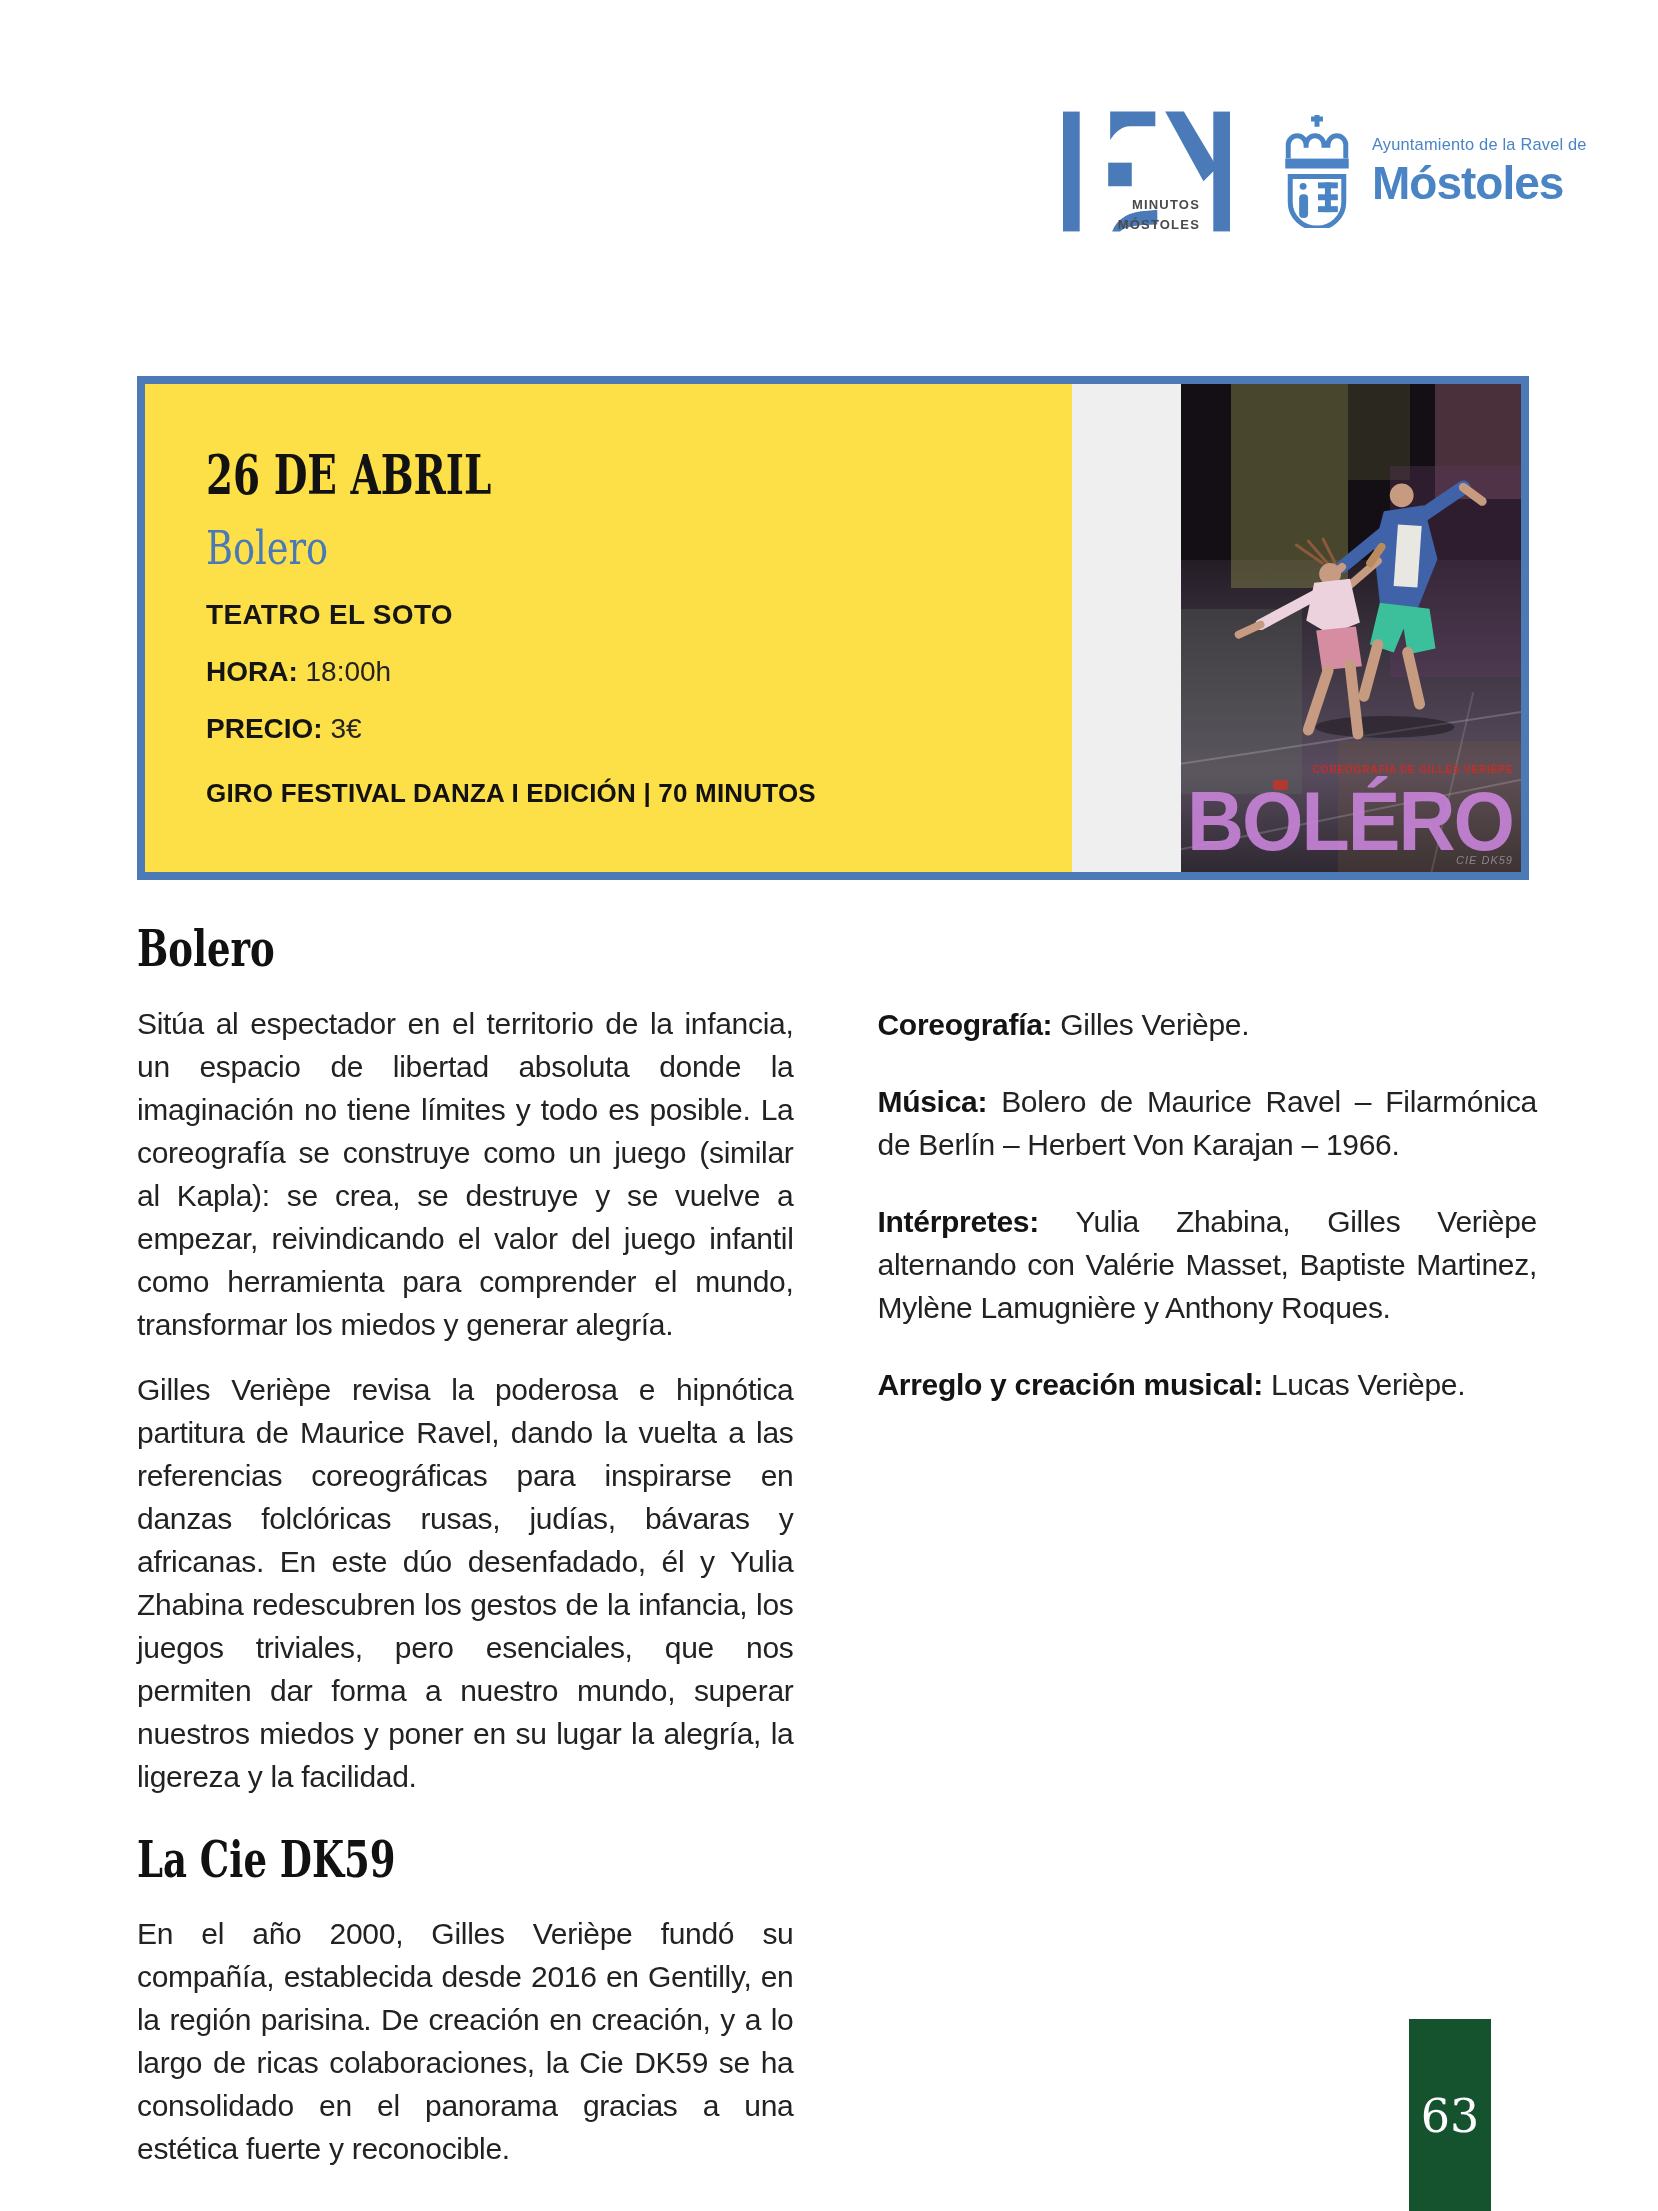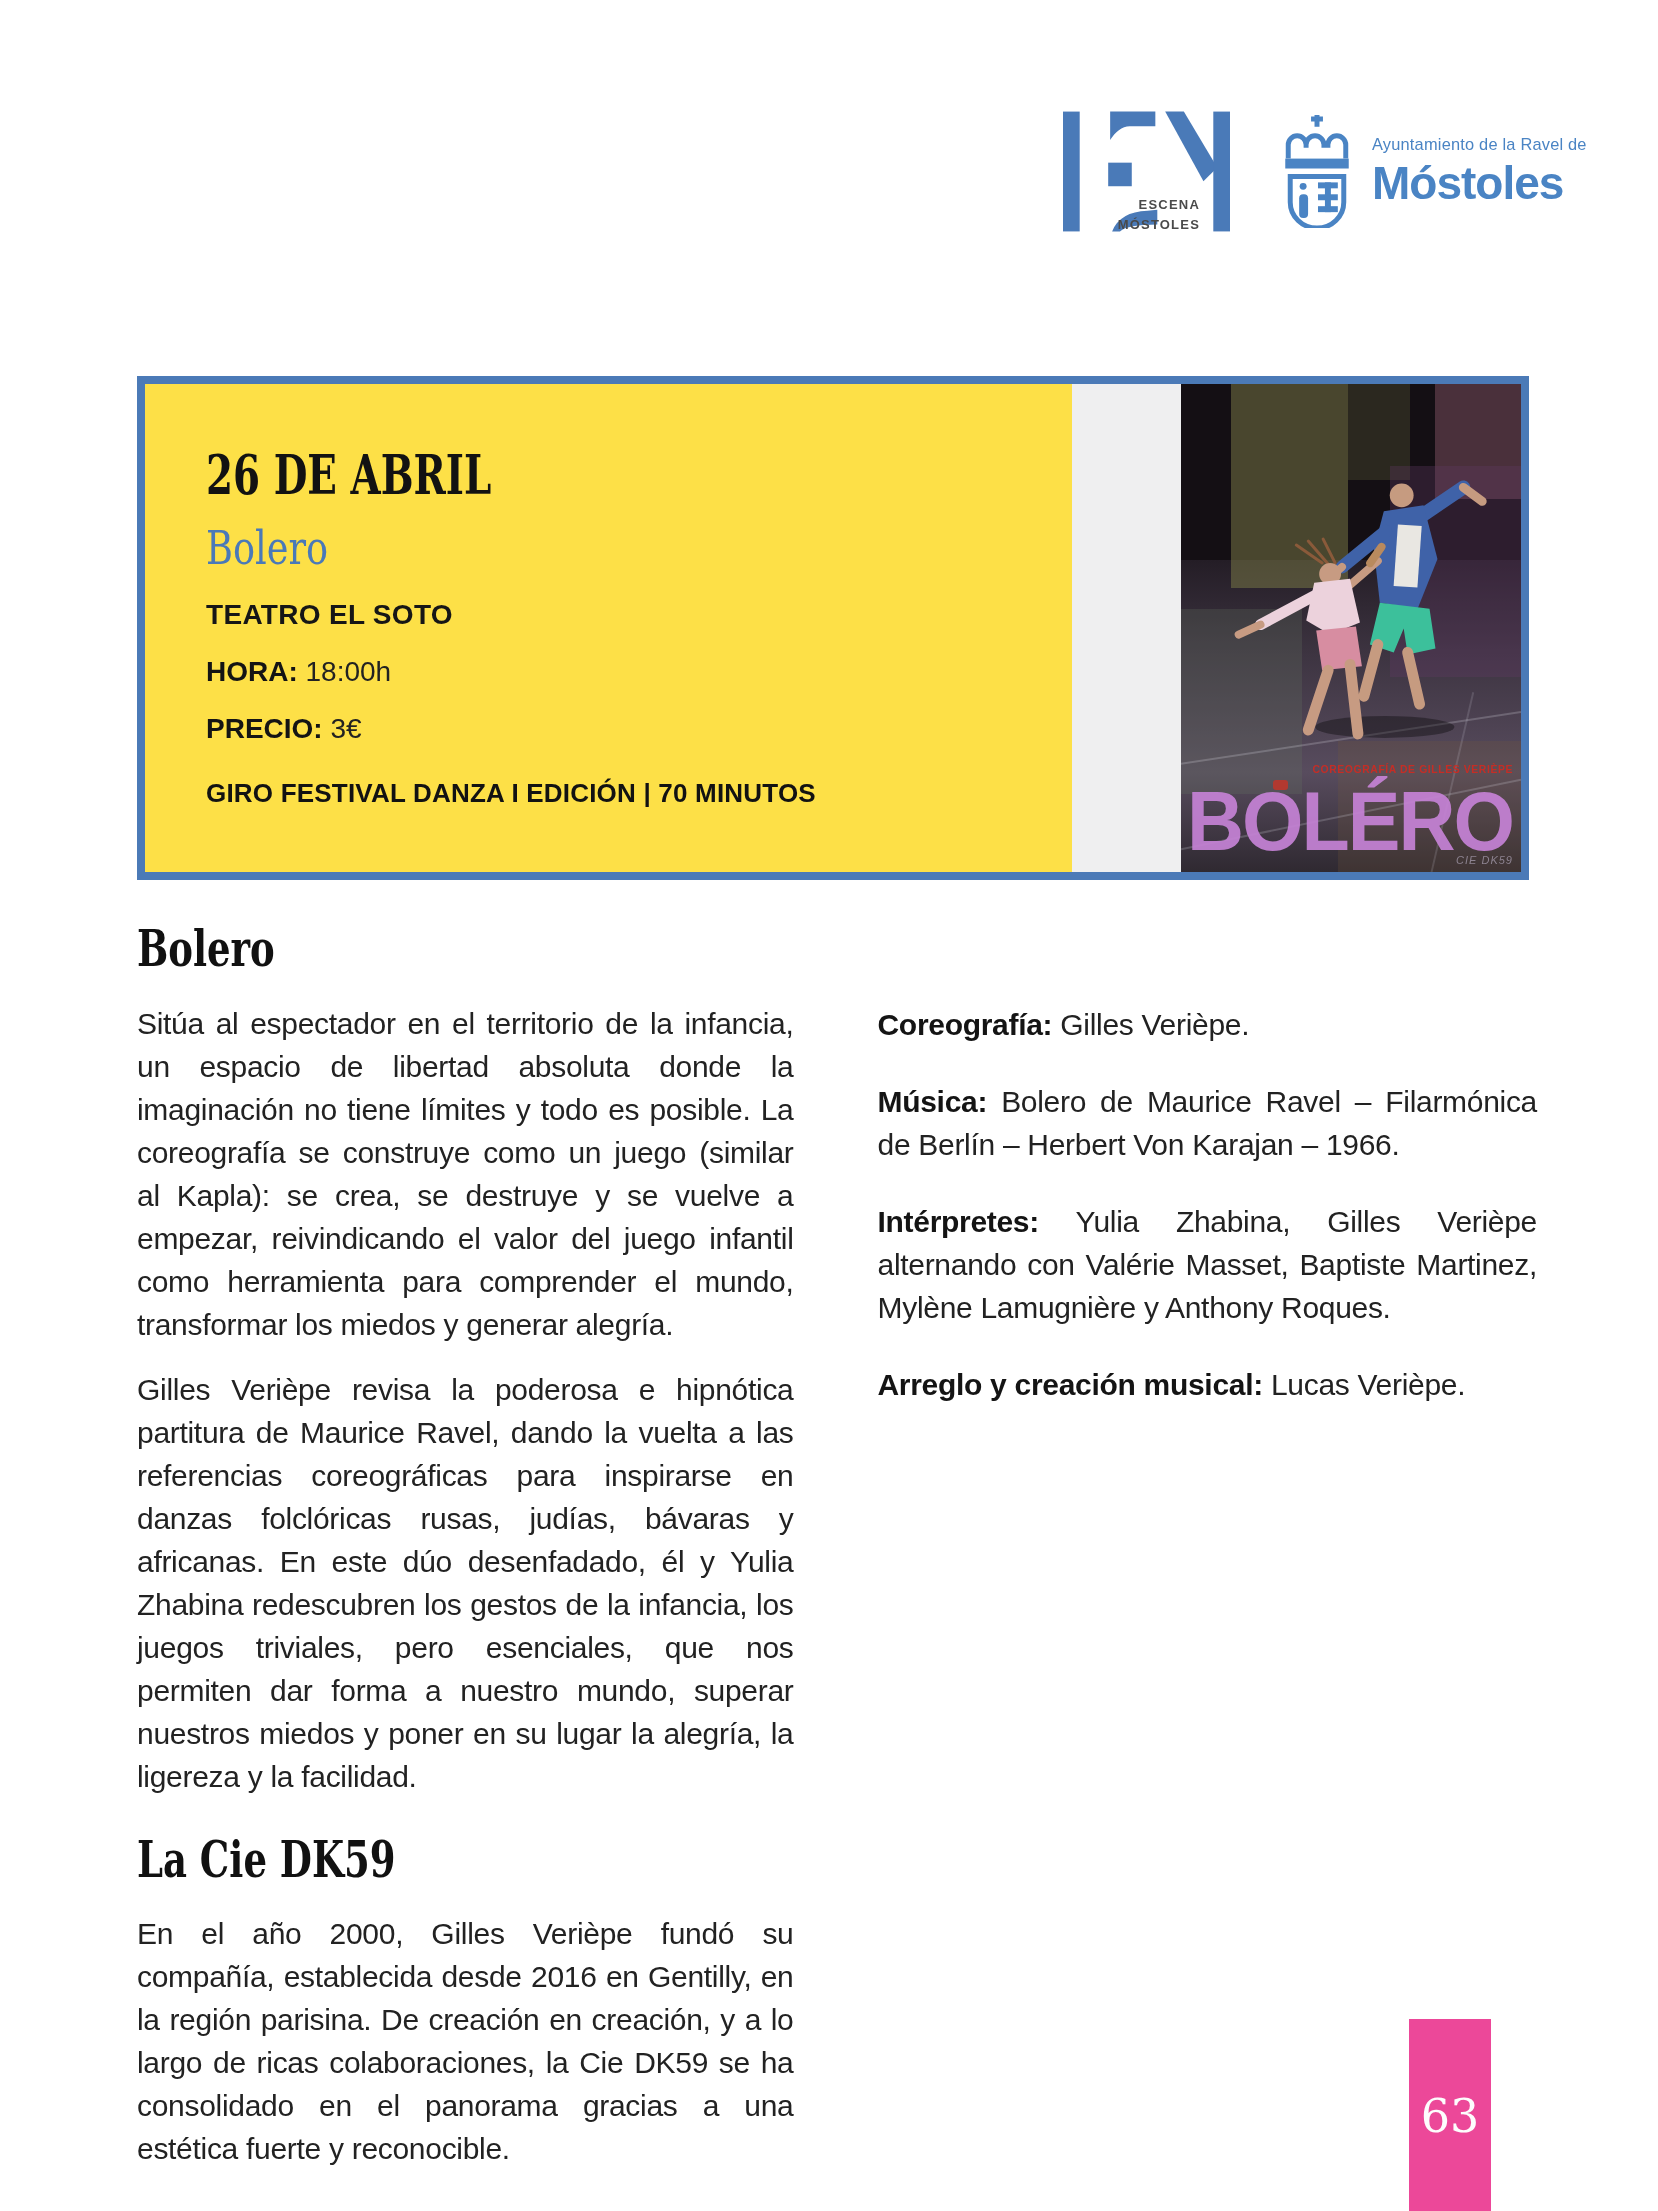--- a/index.html
+++ b/index.html
@@ -60,21 +60,21 @@
         color:#111;margin:0 0 26px 0;transform:scaleX(.74);transform-origin:left;
         white-space:nowrap;line-height:1.05;}
   h2.sec2{margin-top:36px;}
   p.body{font-size:30px;line-height:43px;text-align:justify;margin:0 0 22px 0;color:#222;
         letter-spacing:-0.3px;}
   p.credit{font-size:30px;line-height:43px;text-align:justify;margin:4px 0 34px 0;color:#222;
         letter-spacing:-0.3px;}
   .credit .lbl{font-weight:bold;color:#141414;}
 
   
-  .page-number{position:absolute;left:1409px;top:2019px;width:82px;height:193px;background:#ec4899;
+  .page-number{position:absolute;left:1409px;top:2019px;width:82px;height:193px;background:#14532d;
         color:#fdfdfd;font-family:"DejaVu Serif","Liberation Serif",serif;font-size:46px;
         display:flex;align-items:center;justify-content:center;}
 </style>
 </head>
 <body>
 
 <div class="page">
 
   <header class="logos">
     <div class="em-logo">
@@ -82,21 +82,21 @@
         <g fill="#4a7ab8">
           <rect x="0" y="0" width="17" height="122"></rect>
           <path d="M48,0 h46 v15 h-26 c-8,0 -15,6 -20,14 z"></path>
           <rect x="46" y="52" width="24" height="24"></rect>
           <path d="M50,122 q8,-20 36,-21 l10,-1 v15 q-30,0 -38,7 z"></path>
           <path d="M104,0 L123,0 L157,57 L143,71 Z"></path>
           <rect x="153" y="0" width="17" height="122"></rect>
         </g>
       </svg>
       <div class="em-text">
-        <div>ESCENA</div>
+        <div>MINUTOS</div>
         <div>MÓSTOLES</div>
       </div>
     </div>
     <div class="mostoles-logo">
       <svg width="74" height="117" viewBox="0 0 74 118">
         <g fill="none" stroke="#4a84c4" stroke-width="5">
           <path d="M37,16 v-12 M31,8 h12"></path>
           <path d="M8,48 v-14 a9,9 0 0 1 18,0 v3 M26,37 v-3 a9,9 0 0 1 18,0 v3 M48,37 v-3 a9,9 0 0 1 18,0 v14"></path>
           <path d="M10,66 h54 v26 a27,26 0 0 1 -54,0 z"></path>
         </g>

